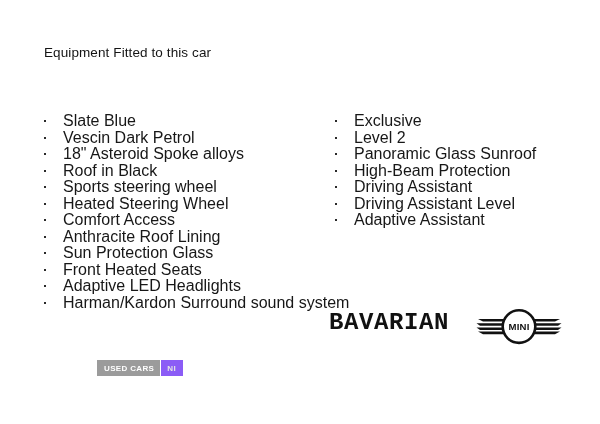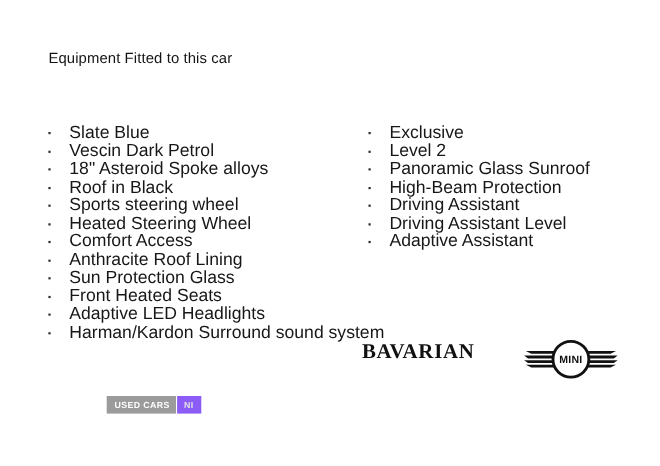--- a/index.html
+++ b/index.html
@@ -77,23 +77,23 @@
     left: 329px;
     top: 306px;
     width: 232px;
     height: 44px;
   }
 
   .brand-wordmark {
     position: absolute;
     left: 0;
     top: 3px;
-    font-family: Liberation Serif, serif;
+    font-family: Liberation Mono, monospace;
     font-weight: bold;
-    font-size: 19px;
+    font-size: 24px;
     letter-spacing: 0.6px;
     color: #111111;
     white-space: nowrap;
     text-align: right;
   }
 
   .mini-badge {
     position: absolute;
     left: 147px;
     top: 0px;

